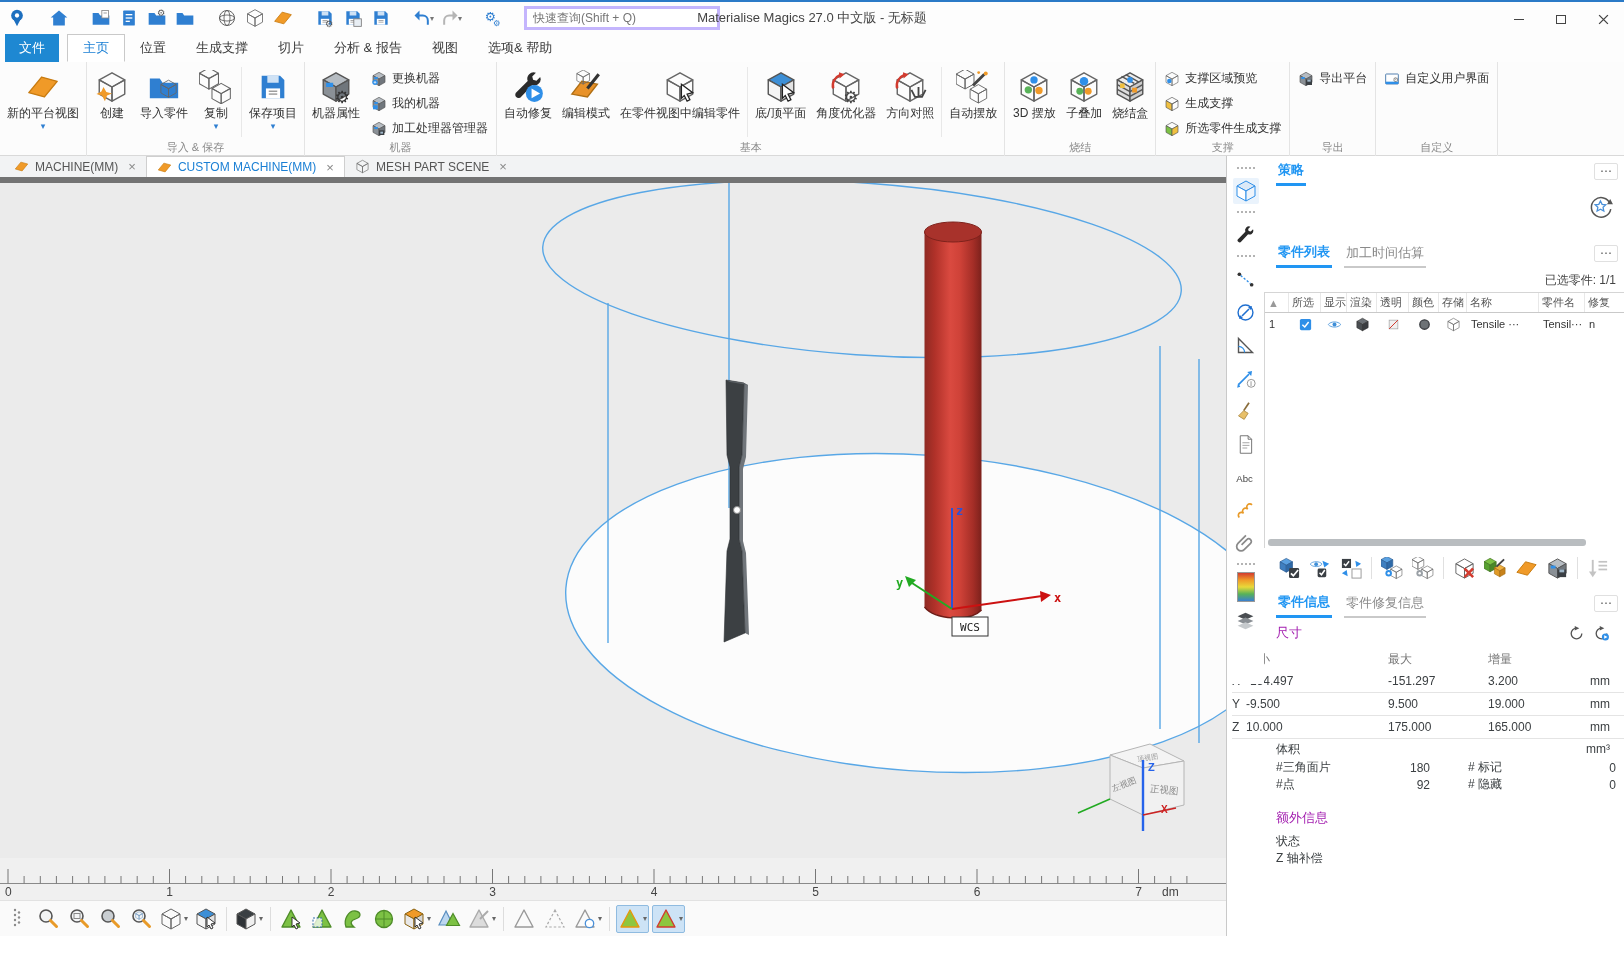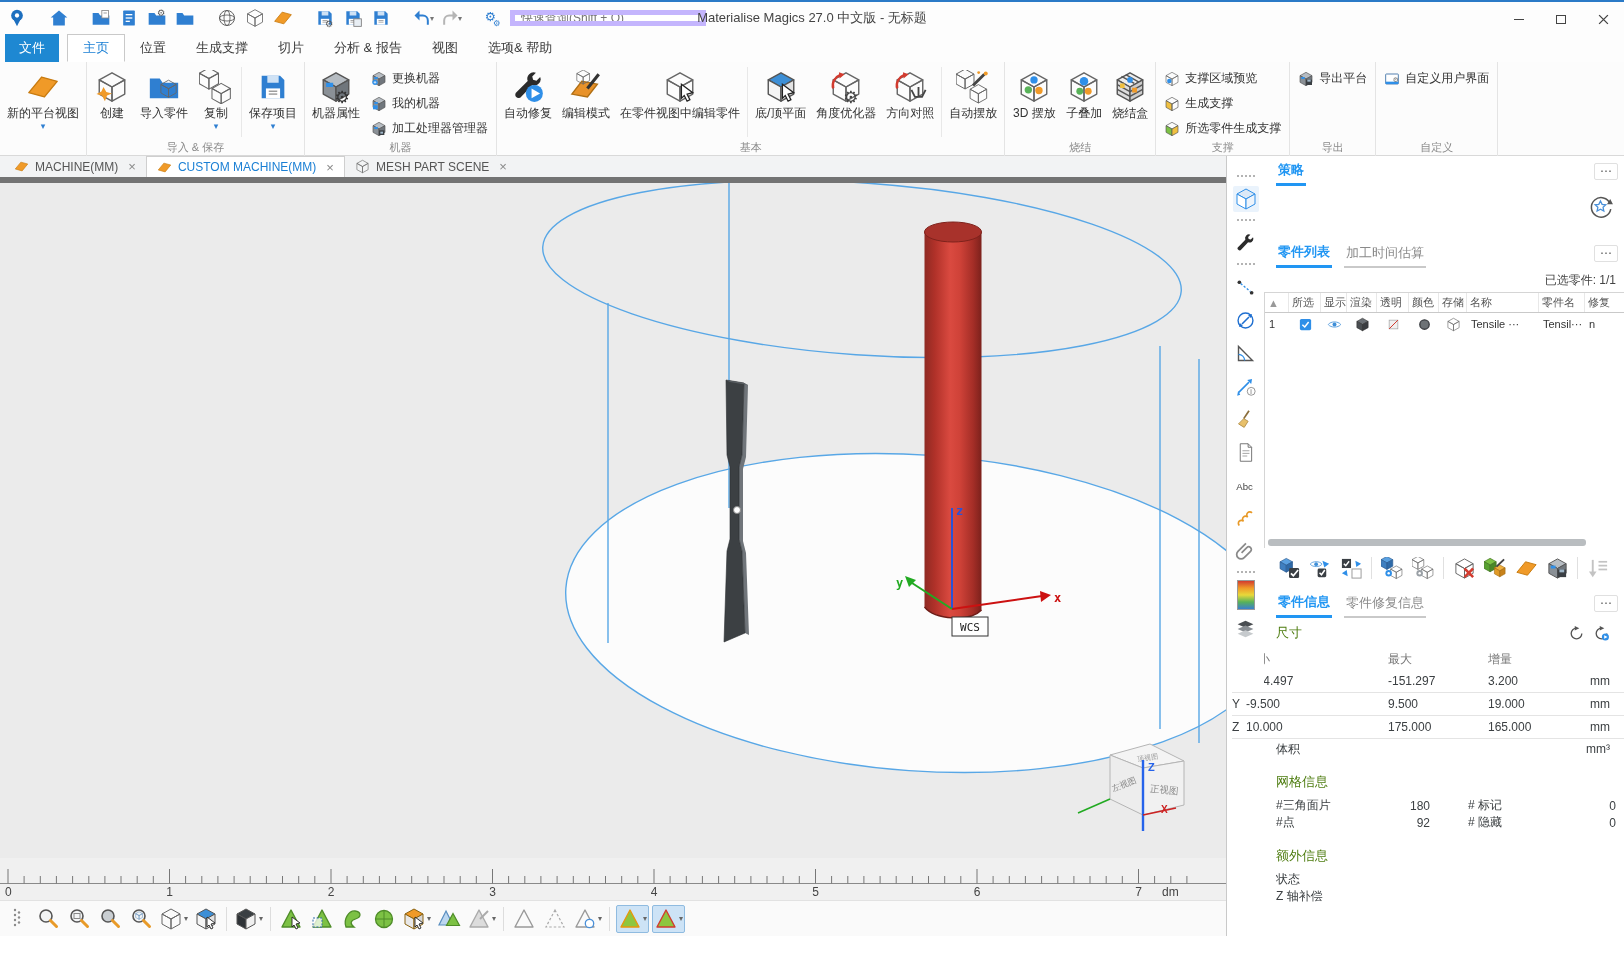--- a/index.html
+++ b/index.html
@@ -4,21 +4,21 @@
 <style>
   html,body{margin:0;padding:0;background:#ddd;}
   *{box-sizing:border-box;}
   .app{position:relative;width:1624px;height:959px;background:#fff;font-family:"Liberation Sans",sans-serif;overflow:hidden;color:#333;}
   
   .titlebar{position:absolute;top:0;left:0;right:0;height:34px;background:#fdfdfd;border-top:2px solid #2a7ac7;display:flex;align-items:center;}
   .qa{display:flex;align-items:center;gap:6px;padding-left:6px;}
   .qa .qbtn{width:22px;height:22px;display:flex;align-items:center;justify-content:center;}
   .qa .gap{width:8px;}
   .qbtn .dd{font-size:8px;color:#777;margin-left:-2px;}
-  .search{margin-left:6px;width:196px;height:16px;border:5px solid #c4b5fd;background:#fff;font-size:12px;color:#888;padding:0 6px;font-family:"Liberation Sans",sans-serif;}
+  .search{margin-left:20px;width:196px;height:24px;border:3px solid #c4b5fd;background:#fff;font-size:12px;color:#888;padding:0 6px;font-family:"Liberation Sans",sans-serif;}
   .wtitle{position:absolute;left:0;right:0;text-align:center;font-size:13px;color:#444;pointer-events:none;}
   .wcs-ctrls{position:absolute;right:0;top:2px;display:flex;height:30px;}
   .wc{width:42px;display:flex;align-items:center;justify-content:center;}
   .wc .bar{width:10px;height:1px;background:#444;}
   .wc .box{width:10px;height:9px;border:1px solid #444;}
   
   .menubar{position:absolute;top:34px;left:0;right:0;height:28px;background:#fdfdfd;display:flex;align-items:stretch;}
   .filebtn{width:54px;background:#1e88d2;color:#fff;font-size:13px;display:flex;align-items:center;justify-content:center;margin-left:5px;}
   .mtabs{display:flex;margin-left:8px;}
   .mtab{padding:0 15px;font-size:13px;color:#3a3a3a;display:flex;align-items:center;}
@@ -43,21 +43,21 @@
   
   .viewport{position:absolute;top:183px;left:0;width:1226px;height:675px;background:#ebebeb;overflow:hidden;}
   .ruler{position:absolute;top:858px;left:0;width:1226px;height:42px;background:#f0f0f0;}
   .btoolbar{position:absolute;top:900px;left:0;width:1226px;height:36px;background:#fafafa;border-top:1px solid #e2e2e2;display:flex;align-items:center;gap:3px;padding-left:3px;}
   .bt-item{height:28px;min-width:28px;display:flex;align-items:center;justify-content:center;border-radius:2px;padding:0 1px;}
   .bt-item .dd{font-size:8px;color:#666;margin-left:1px;}
   .bt-item.hl{background:#cde3f6;border:1px solid #8fbbe0;}
   .bt-sep{width:1px;height:24px;background:#ddd;margin:0 3px;}
   
   .rightpanel{position:absolute;top:156px;left:1226px;width:398px;height:780px;background:#fff;border-left:1px solid #c9c9c9;display:flex;flex-direction:column;}
-  .strip{position:absolute;left:0;top:16px;width:37px;height:520px;display:flex;flex-direction:column;align-items:center;padding-top:3px;gap:7px;background:#fff;z-index:3;}
+  .strip{position:absolute;left:0;top:8px;width:37px;height:520px;display:flex;flex-direction:column;align-items:center;padding-top:3px;gap:7px;background:#fff;z-index:3;}
   .strip .sbtn{width:26px;height:26px;display:flex;align-items:center;justify-content:center;}
   .strip .sbtn.active{background:#eaf3fc;border-radius:2px;}
   .strip .dots{width:18px;height:4px;display:flex;justify-content:space-between;}
   .strip .dots i{width:2px;height:2px;background:#9a9a9a;border-radius:50%;}
   .gradbar{width:18px;height:30px;background:linear-gradient(to bottom,#d23b2f,#f09a28,#e8d93a,#58b258,#3a7fd0);border:1px solid #999;}
   .ml{margin-left:37px;}
   .row{display:flex;align-items:center;}
   .ptabrow{height:30px;padding-right:6px;}
   .ptab{font-size:13px;color:#8a8a8a;margin-left:12px;padding:5px 2px 4px;border-bottom:2px solid #c9c9c9;white-space:nowrap;}
   .ptab.active{color:#2196f3;border-bottom:3px solid #2196f3;font-weight:bold;}
@@ -71,21 +71,21 @@
   .tbl-r{display:flex;height:22px;align-items:center;flex:none;}
   .tbl-r .c{flex:none;display:flex;align-items:center;justify-content:center;overflow:hidden;font-size:11px;color:#333;white-space:nowrap;}
   .tbl-r .c.txt{justify-content:flex-start;padding-left:4px;}
   .tbl-fill{flex:1;}
   .hscroll{height:12px;display:flex;align-items:center;padding:0 3px;flex:none;}
   .hscroll .thumb{height:7px;border-radius:3px;background:#b9bdc0;width:318px;}
   .actions{height:40px;display:flex;align-items:center;gap:5px;padding-left:12px;}
   .actions .abtn{width:26px;height:26px;display:flex;align-items:center;justify-content:center;}
   .actions .asep{width:1px;height:22px;background:#e0e0e0;margin:0 2px;}
   .info-body{margin-left:5px;flex:1;font-size:12px;color:#3c4043;}
-  .sect-title{color:#4d7c0f;font-size:13px;height:30px;display:flex;align-items:center;}
+  .sect-title{color:#a21caf;font-size:13px;height:30px;display:flex;align-items:center;}
   .dims-title{margin-left:44px;padding-right:14px;}
   .dims-title .ricons{margin-left:auto;display:flex;gap:8px;}
   .dimgrid{display:grid;grid-template-columns:14px 142px 100px 92px 1fr;align-items:center;padding-right:14px;}
   .dimhead{height:22px;color:#777;}
   .dimhead span:first-child{padding-left:42px;}
   .dimrow{height:23px;border-bottom:1px solid #e4e4e4;}
   .dimrow:first-of-type{border-top:2px solid #555;}
   .dimgrid .unit{text-align:right;}
   .volrow{height:20px;display:flex;justify-content:space-between;margin-left:44px;padding-right:14px;align-items:center;}
   .meshwrap{margin-left:44px;padding-right:8px;}
@@ -1485,21 +1485,20 @@
             <span>10.000</span>
             <span>175.000</span>
             <span>165.000</span>
             <span class="unit">mm</span>
           </div>
         </div>
       <div class="volrow">
         <span>体积</span>
         <span>mm³</span>
       </div>
-      <div class="sect-title" style="margin-left:44px;margin-top:8px;">网格信息</div>
       <div class="meshwrap" id="mesh">
           <div class="meshrow">
             <span>#三角面片</span>
             <span class="v">180</span>
             <span></span>
             <span># 标记</span>
             <span class="v">0</span>
           </div>
           <div class="meshrow">
             <span>#点</span>

